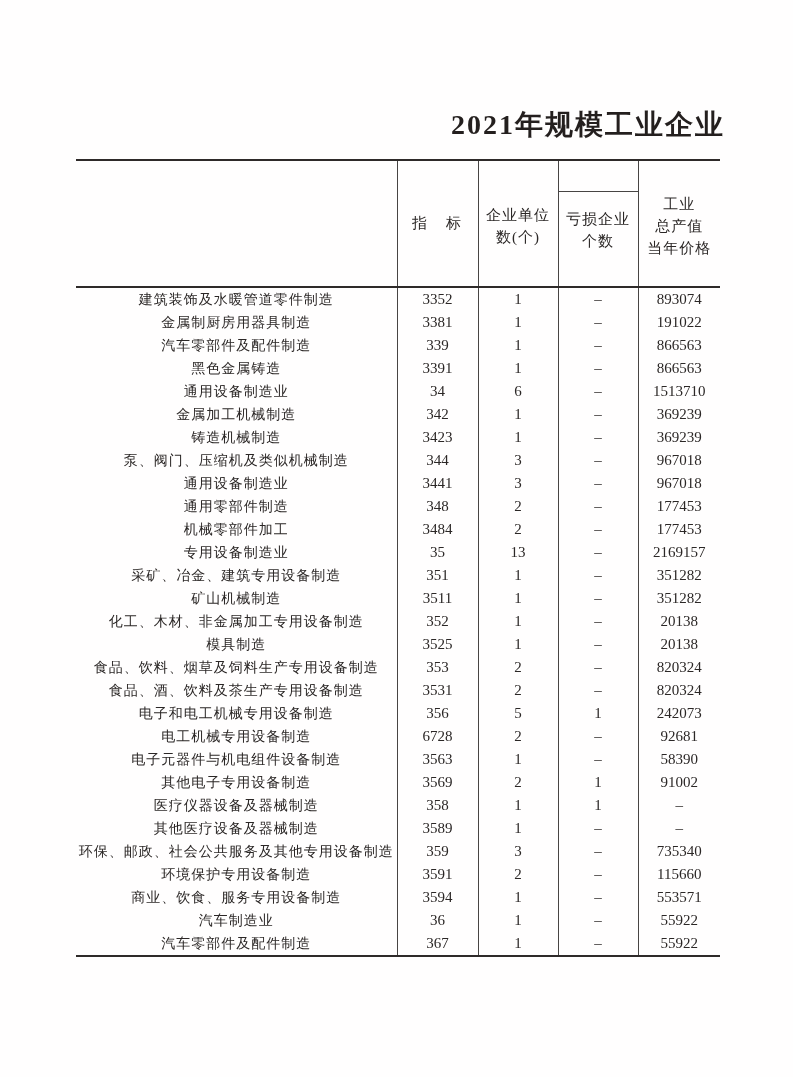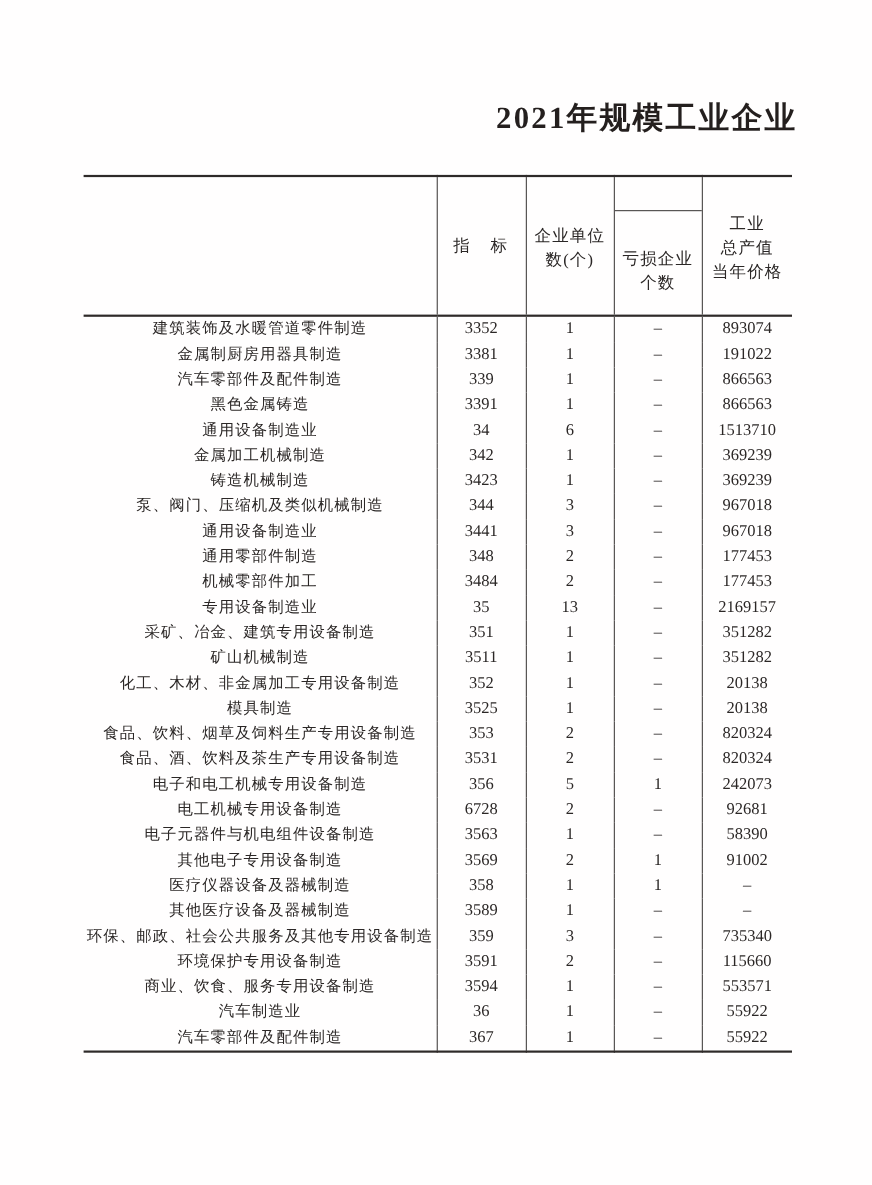--- a/index.html
+++ b/index.html
@@ -8,21 +8,21 @@
     position: relative;
     width: 793px;
     height: 1077px;
     background: #fffefe;
     font-family: "Liberation Serif", "DejaVu Serif", serif;
     color: #262626;
     overflow: hidden;
   }
   .title {
     position: absolute;
-    top: 88px;
+    top: 106px;
     right: 68px;
     font-size: 28px;
     font-weight: bold;
     letter-spacing: 2px;
     color: #241f1e;
     white-space: nowrap;
   }
   .table-area {
     position: absolute;
     left: 76px;
@@ -62,21 +62,20 @@
   th.c3 { vertical-align: top; }
   .subcell-top {
     height: 31px;
     border-bottom: 1px solid #474443;
   }
   .subcell-bottom {
     height: 94px;
     display: flex;
     flex-direction: column;
     align-items: center;
-    justify-content: center;
     padding-top: 16px;
     line-height: 22px;
     letter-spacing: 1px;
   }
   tbody td {
     height: 23px;
     line-height: 23px;
     font-size: 15px;
     white-space: nowrap;
     overflow: hidden;

